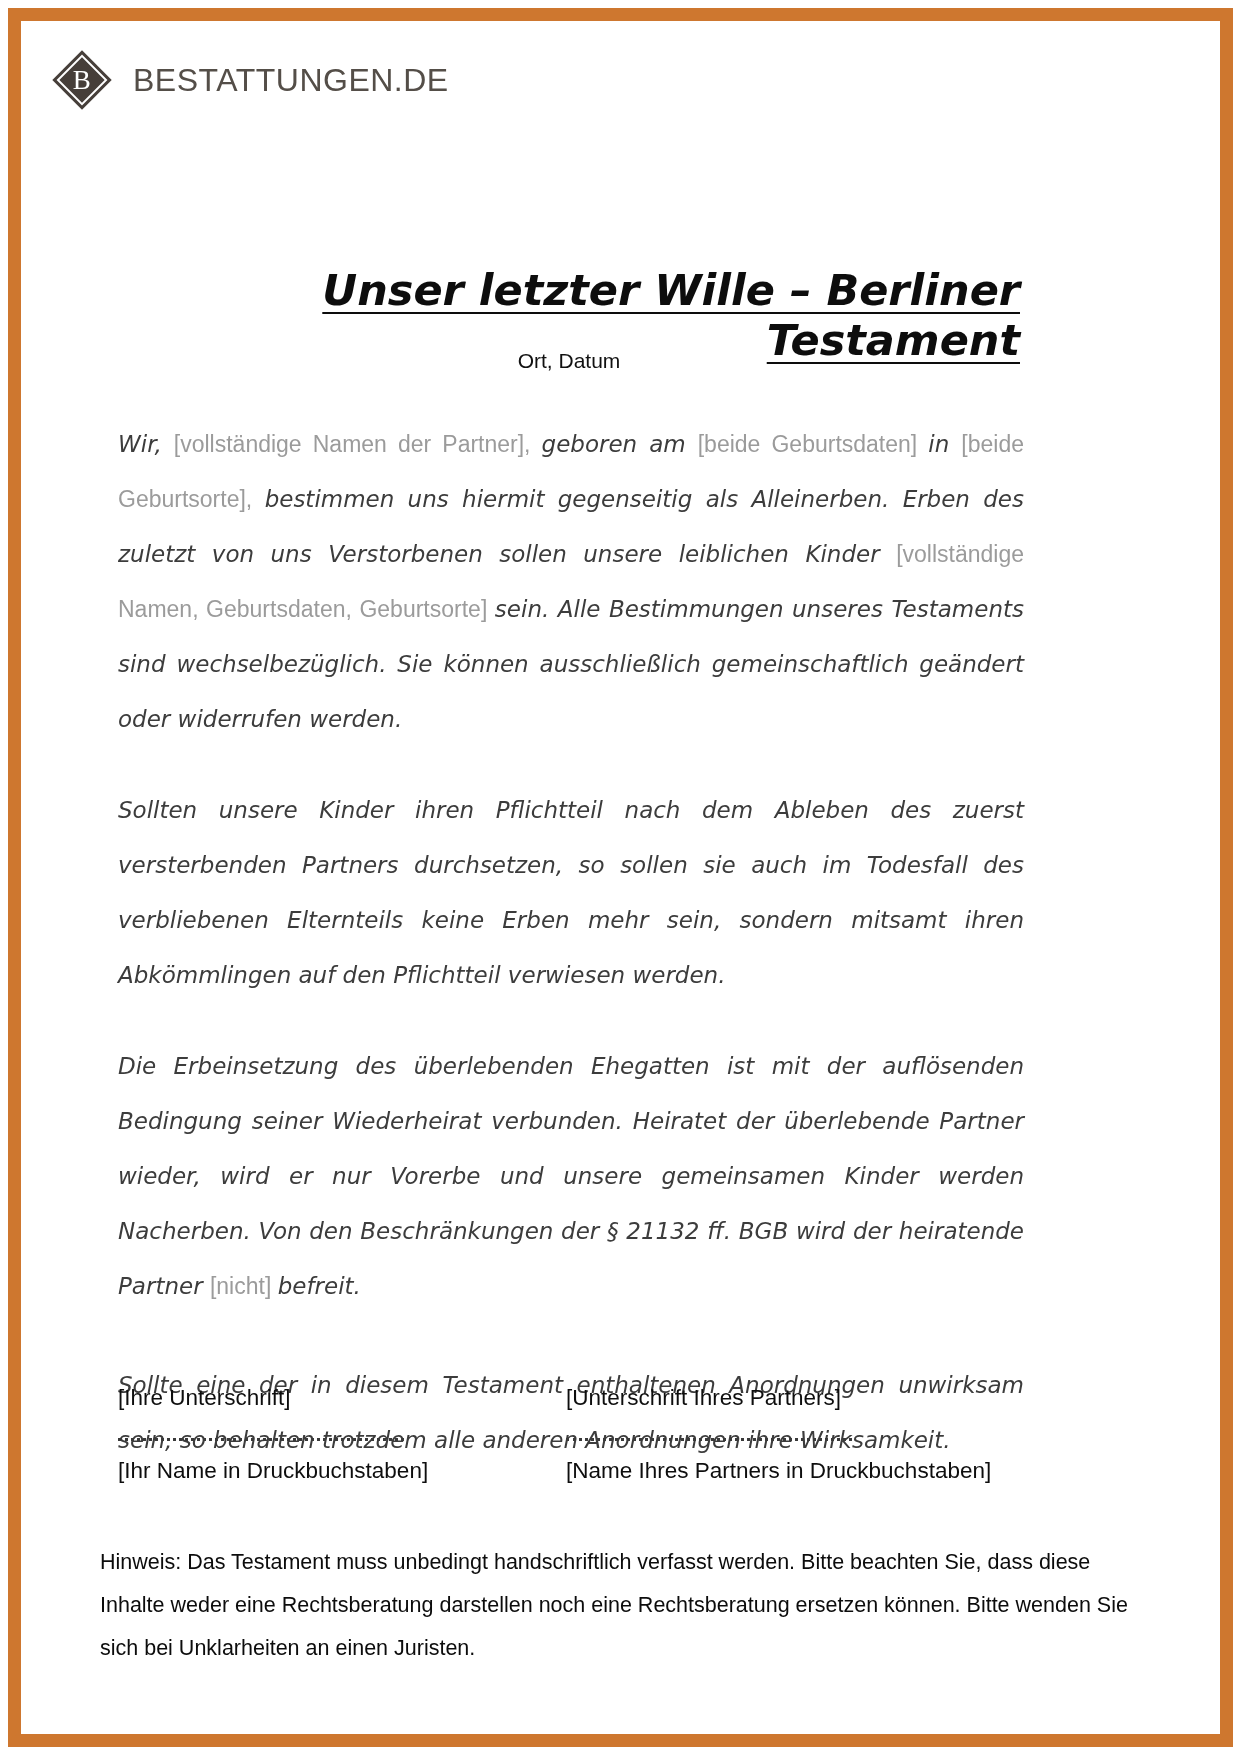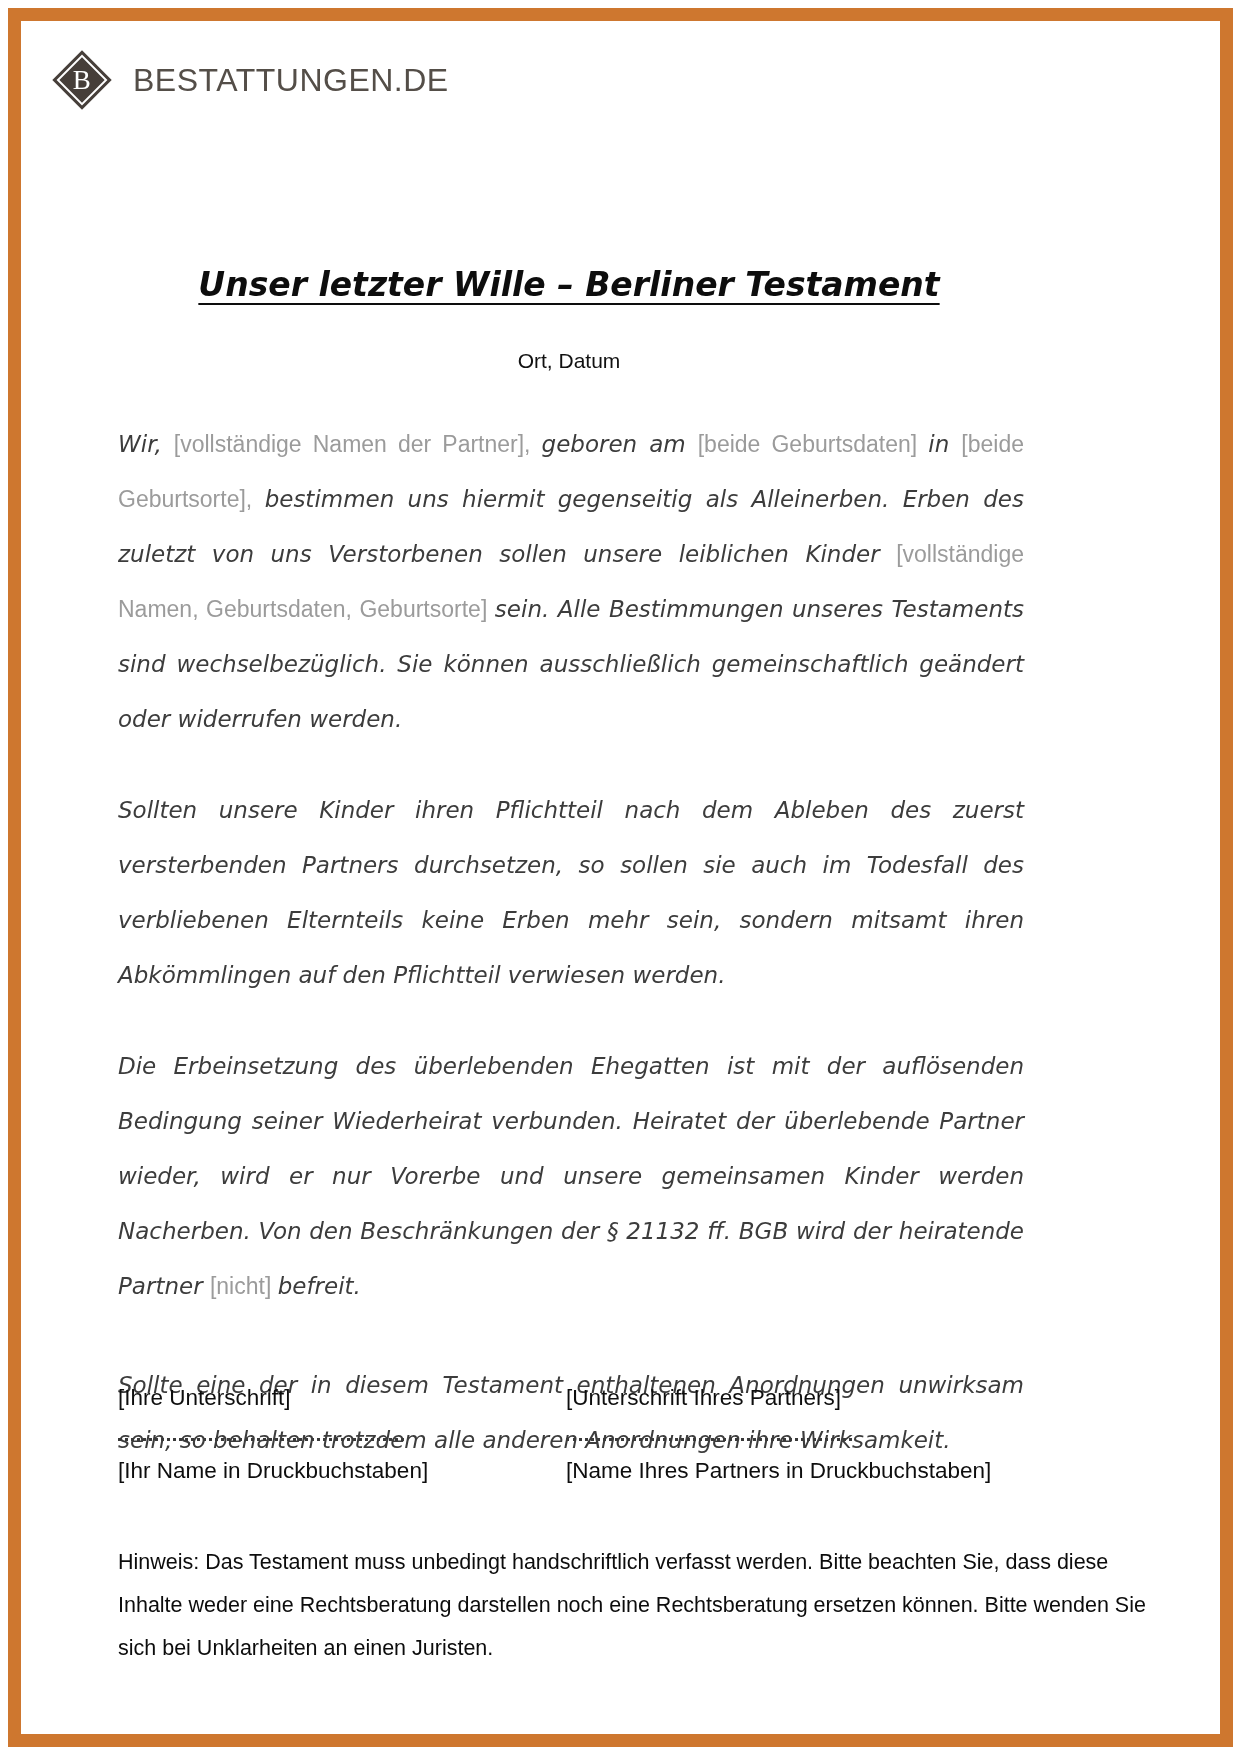--- a/index.html
+++ b/index.html
@@ -45,24 +45,24 @@
     font-size:32px;color:var(--brand-text);letter-spacing:.5px;
   }
   
   .sender{
     position:absolute;top:104px;left:97px;
     font-size:21px;line-height:35.5px;color:#111;
   }
   
   .doc-title{
     position:absolute;top:244px;left:97px;width:902px;
-    text-align:center;
+    text-align:right;
     font-family:"DejaVu Sans",sans-serif;
     font-style:italic;font-weight:bold;
-    font-size:33px;color:#0d0d0d;
+    font-size:43px;color:#0d0d0d;
     text-decoration:underline;
     text-underline-offset:7px;
     text-decoration-thickness:2px;
   }
   
   .date-line{
     position:absolute;top:328px;left:97px;width:902px;
     text-align:center;font-size:21px;color:#111;
   }
   
@@ -90,21 +90,21 @@
   }
   .sig-label{font-size:22.5px;color:#0e0e0e;}
   .sig-dots{
     width:286px;height:0;
     border-bottom:3px dotted #3a3a3a;
     margin-top:27px;
   }
   .sig-name{font-size:22.5px;color:#0e0e0e;margin-top:17px;}
   
   .note{
-    position:absolute;top:1520px;left:97px;width:1040px;
+    position:absolute;top:1520px;left:79px;width:1040px;
     font-size:21.5px;line-height:43px;color:#0c0c0c;
   }
 </style>
 </head>
 <body>
 
 <div class="page-frame">
 
   <div class="logo">
     <div class="diamond">

